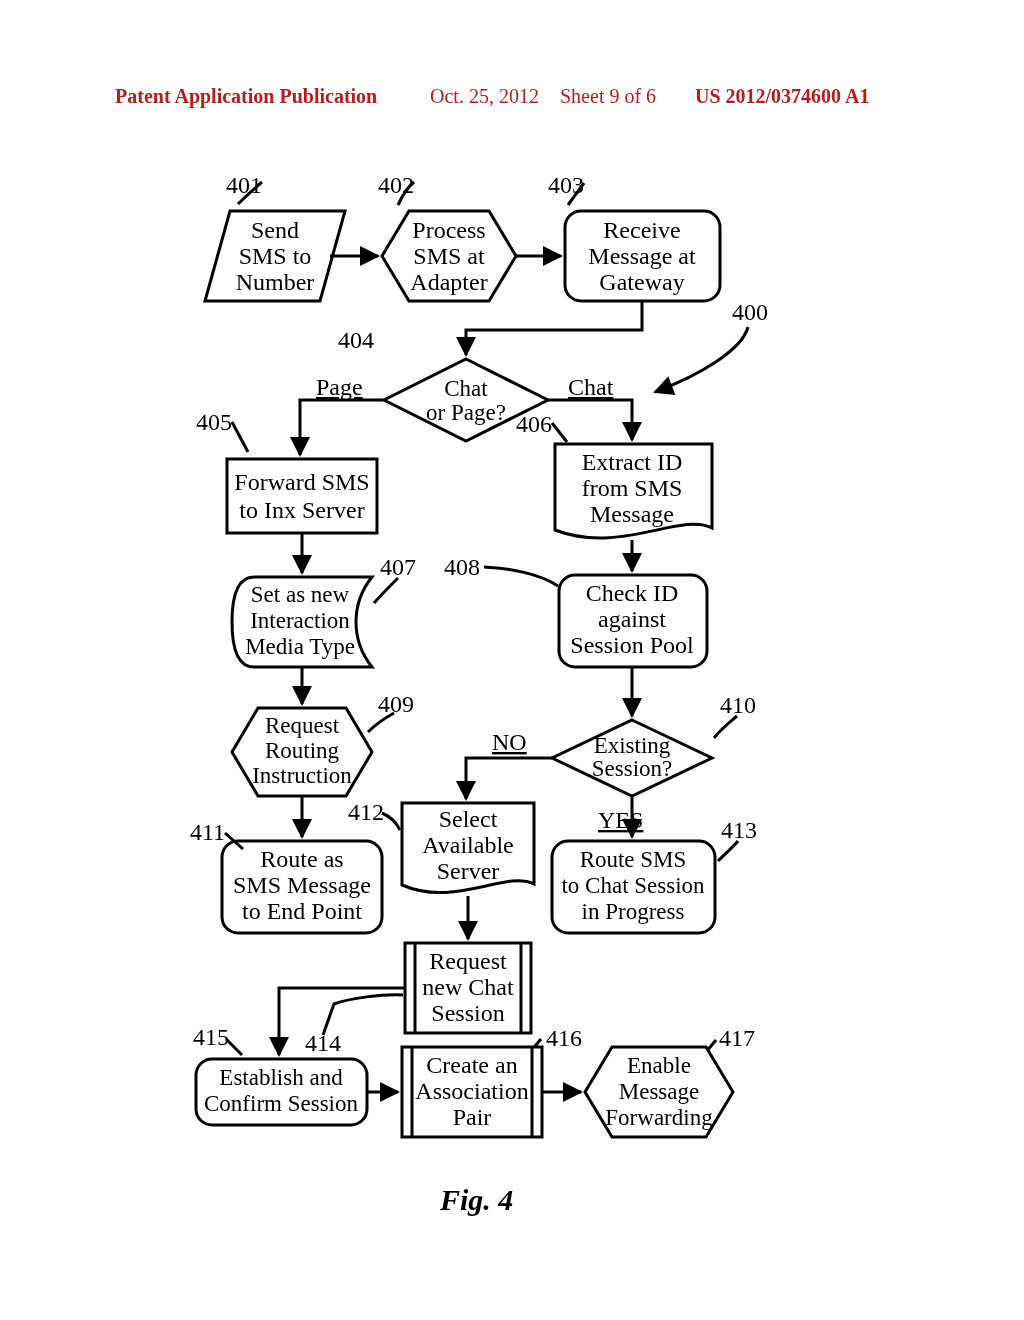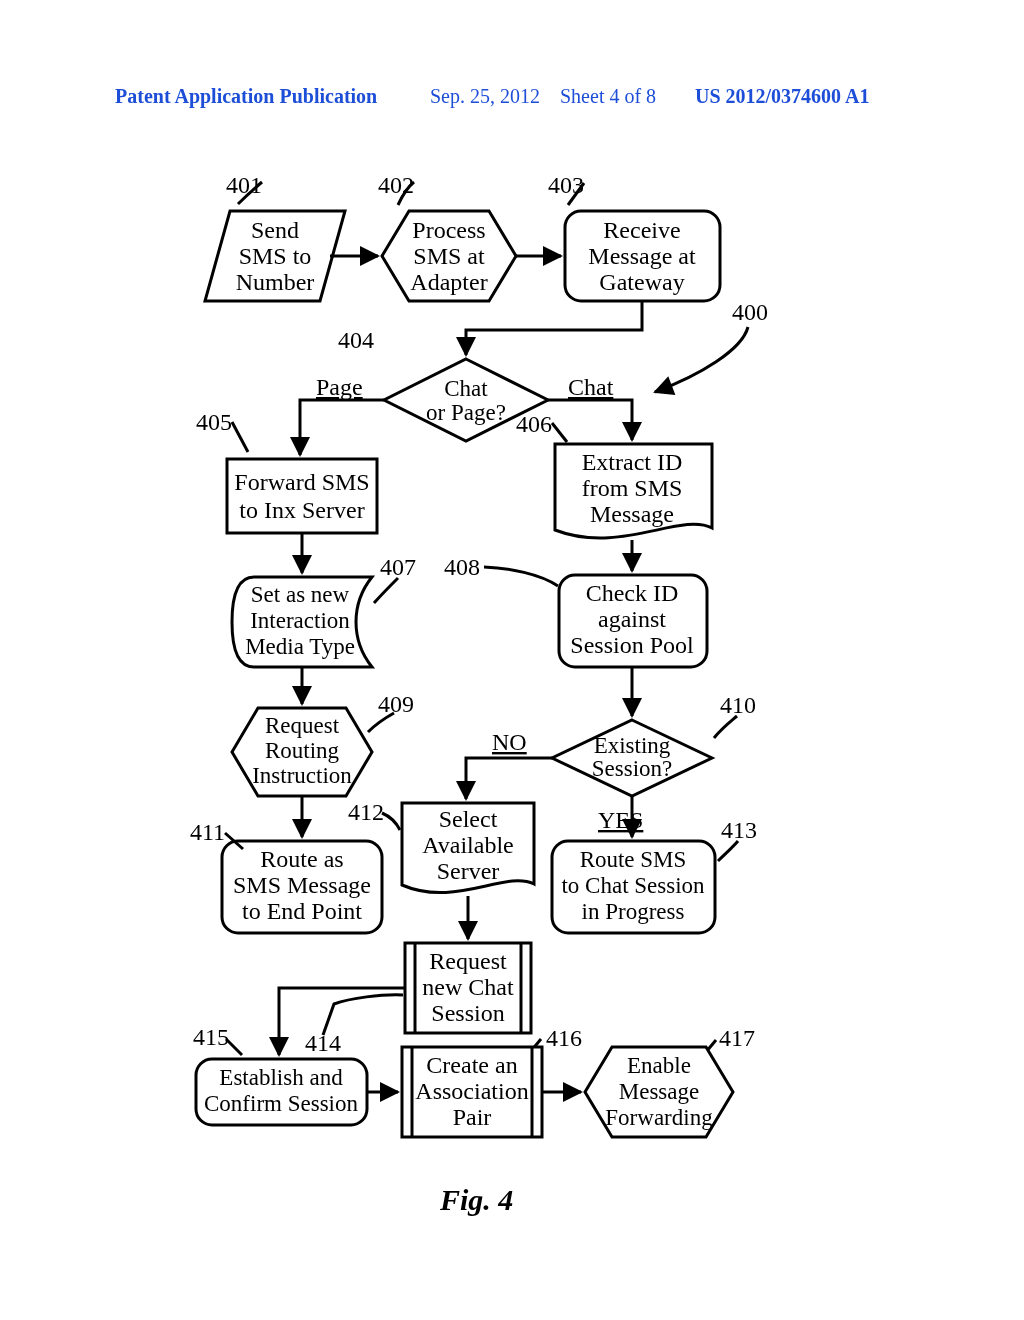--- a/index.html
+++ b/index.html
@@ -1,35 +1,35 @@
 <!DOCTYPE html>
 <html><head>
 <meta charset="utf-8">
 <style>
   html,body{margin:0;padding:0;background:#fff;font-family:"Times New Roman",serif;}
   #page{position:relative;width:1024px;height:1320px;}
-  .hdr{position:absolute;top:85px;font-size:20px;color:#1d4ed8;}
+  .hdr{position:absolute;top:85px;font-size:20px;color:#b91c1c;}
   .hdr.bold{font-weight:bold;}
   svg{position:absolute;left:0;top:0;}
   .sh{fill:#fff;stroke:#000;stroke-width:3;}
   .ln{fill:none;stroke:#000;stroke-width:3;}
   .lbl{font-family:"Times New Roman",serif;fill:#000;}
   .t24{font-size:24px;}
   .t23{font-size:23px;}
   .u{text-decoration:underline;}
   .cap{font-style:italic;font-weight:bold;font-size:30px;}
 </style>
 </head>
 <body>
 
 <div id="page">
 
   <div class="hdr bold" style="left:115px">Patent Application Publication</div>
-  <div class="hdr" style="left:430px">Sep. 25, 2012</div>
-  <div class="hdr" style="left:560px">Sheet 4 of 8</div>
+  <div class="hdr" style="left:430px">Oct. 25, 2012</div>
+  <div class="hdr" style="left:560px">Sheet 9 of 6</div>
   <div class="hdr bold" style="left:695px">US 2012/0374600 A1</div>
 
   <svg width="1024" height="1320" viewBox="0 0 1024 1320">
     <defs>
 
       <marker id="ah" viewBox="0 0 12 12" refX="10" refY="6" markerWidth="8" markerHeight="8" orient="auto">
         <path d="M1 1 L11 6 L1 11 z" fill="#000"></path>
       </marker>
     </defs>
 

